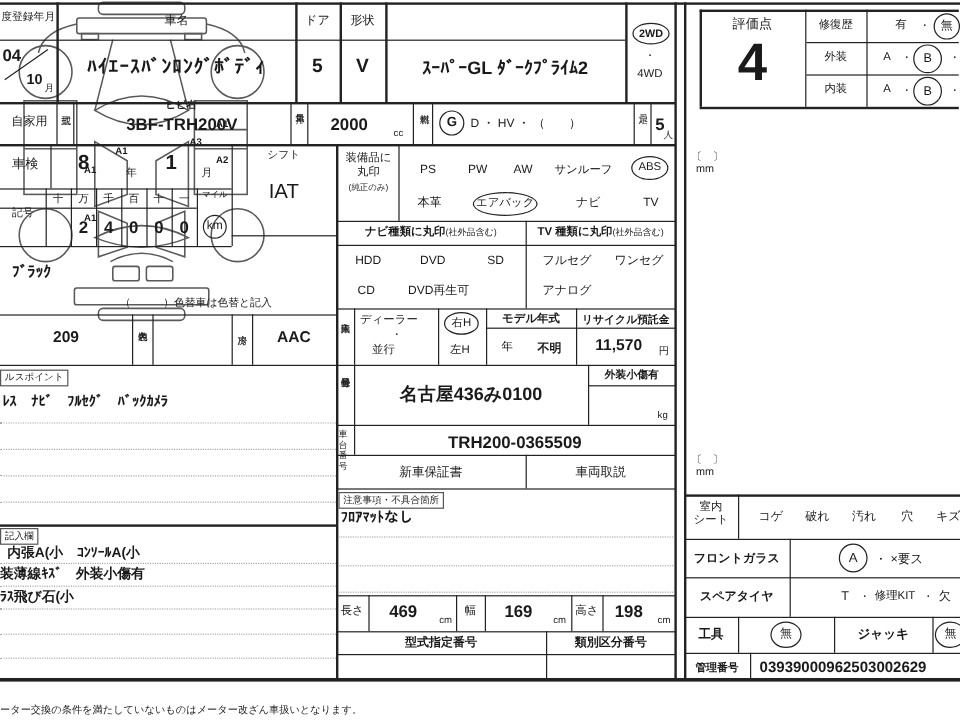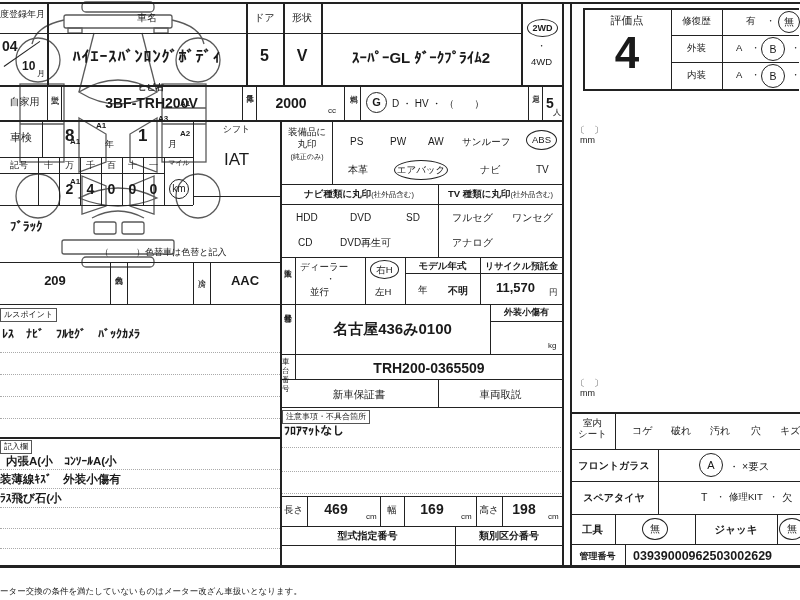--- a/index.html
+++ b/index.html
@@ -105,21 +105,21 @@
 <div class="ln" style="left:671px;top:8px;width:1.4px;height:81px"></div>
 <div class="ln" style="left:722px;top:8px;width:1.4px;height:81px"></div>
 <div class="ln" style="left:615px;top:412px;width:1.4px;height:37px"></div>
 <div class="ln" style="left:658px;top:449px;width:1.4px;height:65px"></div>
 <div class="ln" style="left:615px;top:514px;width:1.4px;height:30px"></div>
 <div class="ln" style="left:695px;top:514px;width:1.4px;height:30px"></div>
 <div class="ln" style="left:777px;top:514px;width:1.4px;height:30px"></div>
 <div class="ln" style="left:625px;top:544px;width:1.4px;height:21px"></div>
 
 
-<div class="t c" style="left:0;top:9px;width:30px;font-size:9px">度登録年月</div>
+<div class="t c" style="left:0;top:9px;width:47px;font-size:9px">度登録年月</div>
 <div class="t b" style="left:2px;top:38px;font-size:14px">04</div>
 <div class="slash" style="left:4px;top:66px;width:44px;height:1.3px"></div>
 <div class="t b" style="left:22px;top:60px;font-size:12px">10</div>
 <div class="t" style="left:37px;top:69px;font-size:8px">月</div>
 <div class="t c" style="left:48px;top:12px;width:198px;font-size:10px">車名</div>
 <div class="t c b" style="left:48px;top:48px;width:198px;font-size:16px;letter-spacing:1px">ﾊｲｴｰｽﾊﾞﾝﾛﾝｸﾞﾎﾞﾃﾞｨ</div>
 <div class="t c" style="left:246px;top:12px;width:37px;font-size:10px">ドア</div>
 <div class="t c b" style="left:246px;top:47px;width:37px;font-size:16px">5</div>
 <div class="t c" style="left:283px;top:12px;width:38px;font-size:10px">形状</div>
 <div class="t c b" style="left:283px;top:47px;width:38px;font-size:16px">V</div>
@@ -143,21 +143,21 @@
 <div class="t" style="left:553px;top:108px;font-size:8px">人</div>
 
 
 <div class="t c" style="left:0;top:131px;width:42px;font-size:11px">車検</div>
 <div class="t b" style="left:65px;top:126px;font-size:17px">8</div>
 <div class="t" style="left:105px;top:139px;font-size:9px">年</div>
 <div class="t b" style="left:138px;top:126px;font-size:17px">1</div>
 <div class="t" style="left:168px;top:139px;font-size:9px">月</div>
 <div class="t c" style="left:193px;top:124px;width:87px;font-size:9px">シフト</div>
 <div class="t c" style="left:193px;top:150px;width:87px;font-size:17px">IAT</div>
-<div class="t c" style="left:0;top:160px;width:38px;font-size:9px">記号</div>
+<div class="t c" style="left:0;top:172px;width:38px;font-size:9px">記号</div>
 <div class="t c" style="left:38px;top:160px;width:21px;font-size:9px">十</div>
 <div class="t c" style="left:59px;top:160px;width:21px;font-size:9px">万</div>
 <div class="t c" style="left:80px;top:160px;width:21px;font-size:9px">千</div>
 <div class="t c" style="left:101px;top:160px;width:21px;font-size:9px">百</div>
 <div class="t c" style="left:122px;top:160px;width:21px;font-size:9px">十</div>
 <div class="t c" style="left:143px;top:160px;width:21px;font-size:9px">一</div>
 <div class="t c b" style="left:59px;top:181px;width:21px;font-size:14px">2</div>
 <div class="t c b" style="left:80px;top:181px;width:21px;font-size:14px">4</div>
 <div class="t c b" style="left:101px;top:181px;width:21px;font-size:14px">0</div>
 <div class="t c b" style="left:122px;top:181px;width:21px;font-size:14px">0</div>

